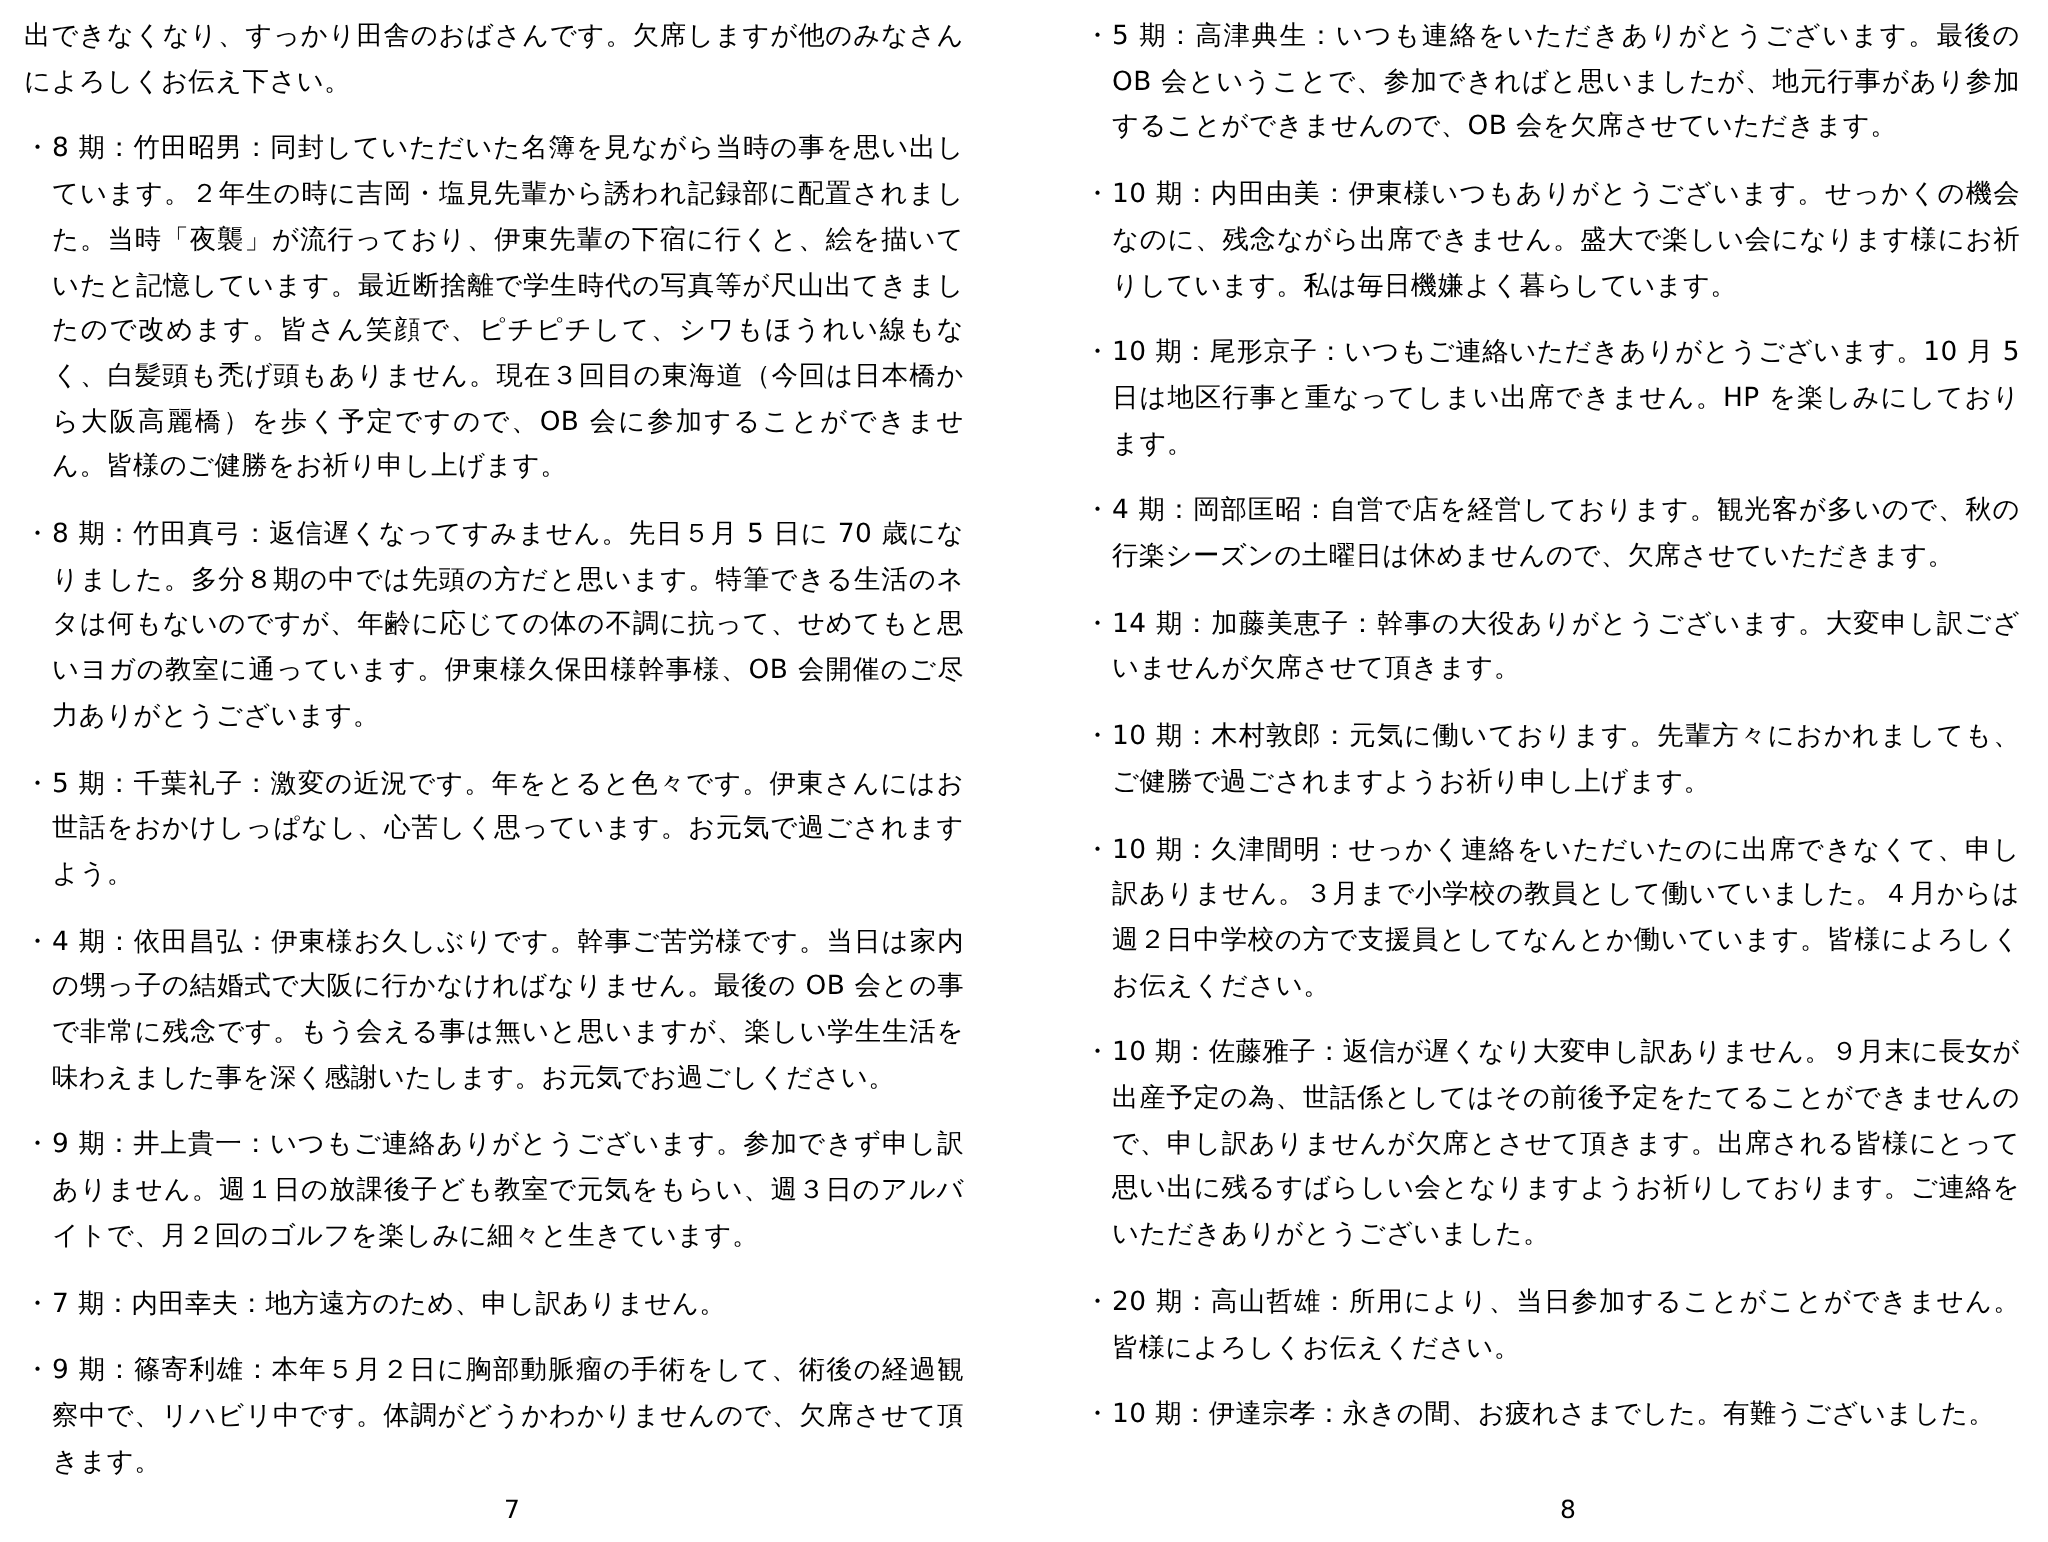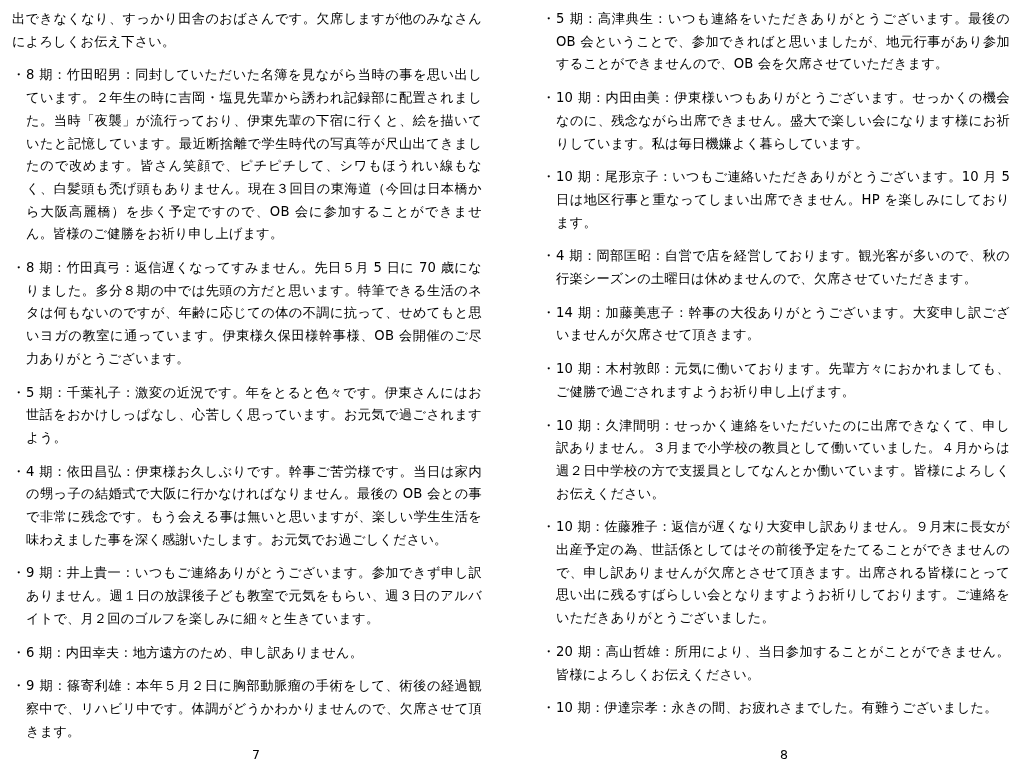--- a/index.html
+++ b/index.html
@@ -103,21 +103,21 @@
         <span class="entry-text">4 期：依田昌弘：伊東様お久しぶりです。幹事ご苦労様です。当日は家内の甥っ子の結婚式で大阪に行かなければなりません。最後の OB 会との事で非常に残念です。もう会える事は無いと思いますが、楽しい学生生活を味わえました事を深く感謝いたします。お元気でお過ごしください。</span>
       </p>
 
       <p class="para bullet">
         <span class="bullet-dot">・</span>
         <span class="entry-text">9 期：井上貴一：いつもご連絡ありがとうございます。参加できず申し訳ありません。週１日の放課後子ども教室で元気をもらい、週３日のアルバイトで、月２回のゴルフを楽しみに細々と生きています。</span>
       </p>
 
       <p class="para bullet">
         <span class="bullet-dot">・</span>
-        <span class="entry-text">6 期：内田幸夫：地方遠方のため、申し訳ありません。</span>
+        <span class="entry-text">7 期：内田幸夫：地方遠方のため、申し訳ありません。</span>
       </p>
 
       <p class="para bullet">
         <span class="bullet-dot">・</span>
         <span class="entry-text">9 期：篠寄利雄：本年５月２日に胸部動脈瘤の手術をして、術後の経過観察中で、リハビリ中です。体調がどうかわかりませんので、欠席させて頂きます。</span>
       </p>
 
     </div>
     <div class="page-number">7</div>
   </div>

